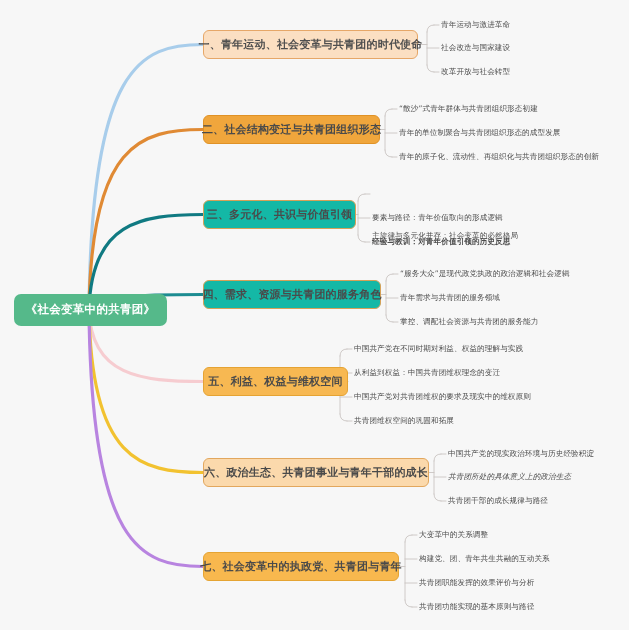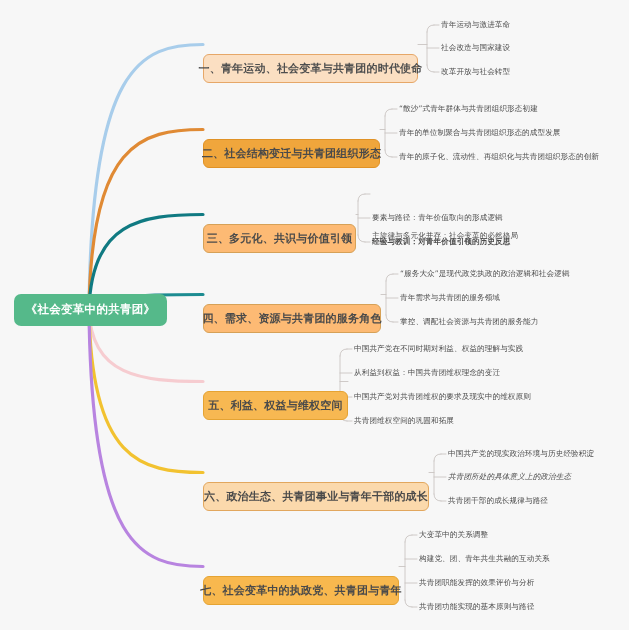--- a/index.html
+++ b/index.html
@@ -56,25 +56,24 @@
     align-items: center;
     justify-content: center;
     font-size: 11px;
     font-weight: bold;
     color: #4a4a4a;
     letter-spacing: 0.2px;
     line-height: 1.2;
     z-index: 4;
     white-space: nowrap;
     text-align: center;
-    margin-top: 24px;
   }
   .branch-node.tone-pale  { background: #fbdfc2; border-color: #e6a768; color: #4f4f4f; }
   .branch-node.tone-solid { background: #f0a63c; border-color: #e09226; color: #4a4a4a; }
-  .branch-node.tone-tan   { background: #fdba74; border-color: #d6a157; color: #4a4a4a; }
+  .branch-node.tone-tan   { background: #14b8a6; border-color: #d6a157; color: #4a4a4a; }
   .branch-node.tone-amber { background: #f7b852; border-color: #e5a333; color: #4a4a4a; }
   .branch-node.tone-peach { background: #fbd9ac; border-color: #e2a75e; color: #4a4a4a; }
   .branch-node.tone-gold  { background: #f8b84e; border-color: #e5a433; color: #4a4a4a; }
 
   .leaf-label {
     position: absolute;
     font-size: 7.6px;
     color: #4d4d4d;
     line-height: 1.1;
     white-space: nowrap;

